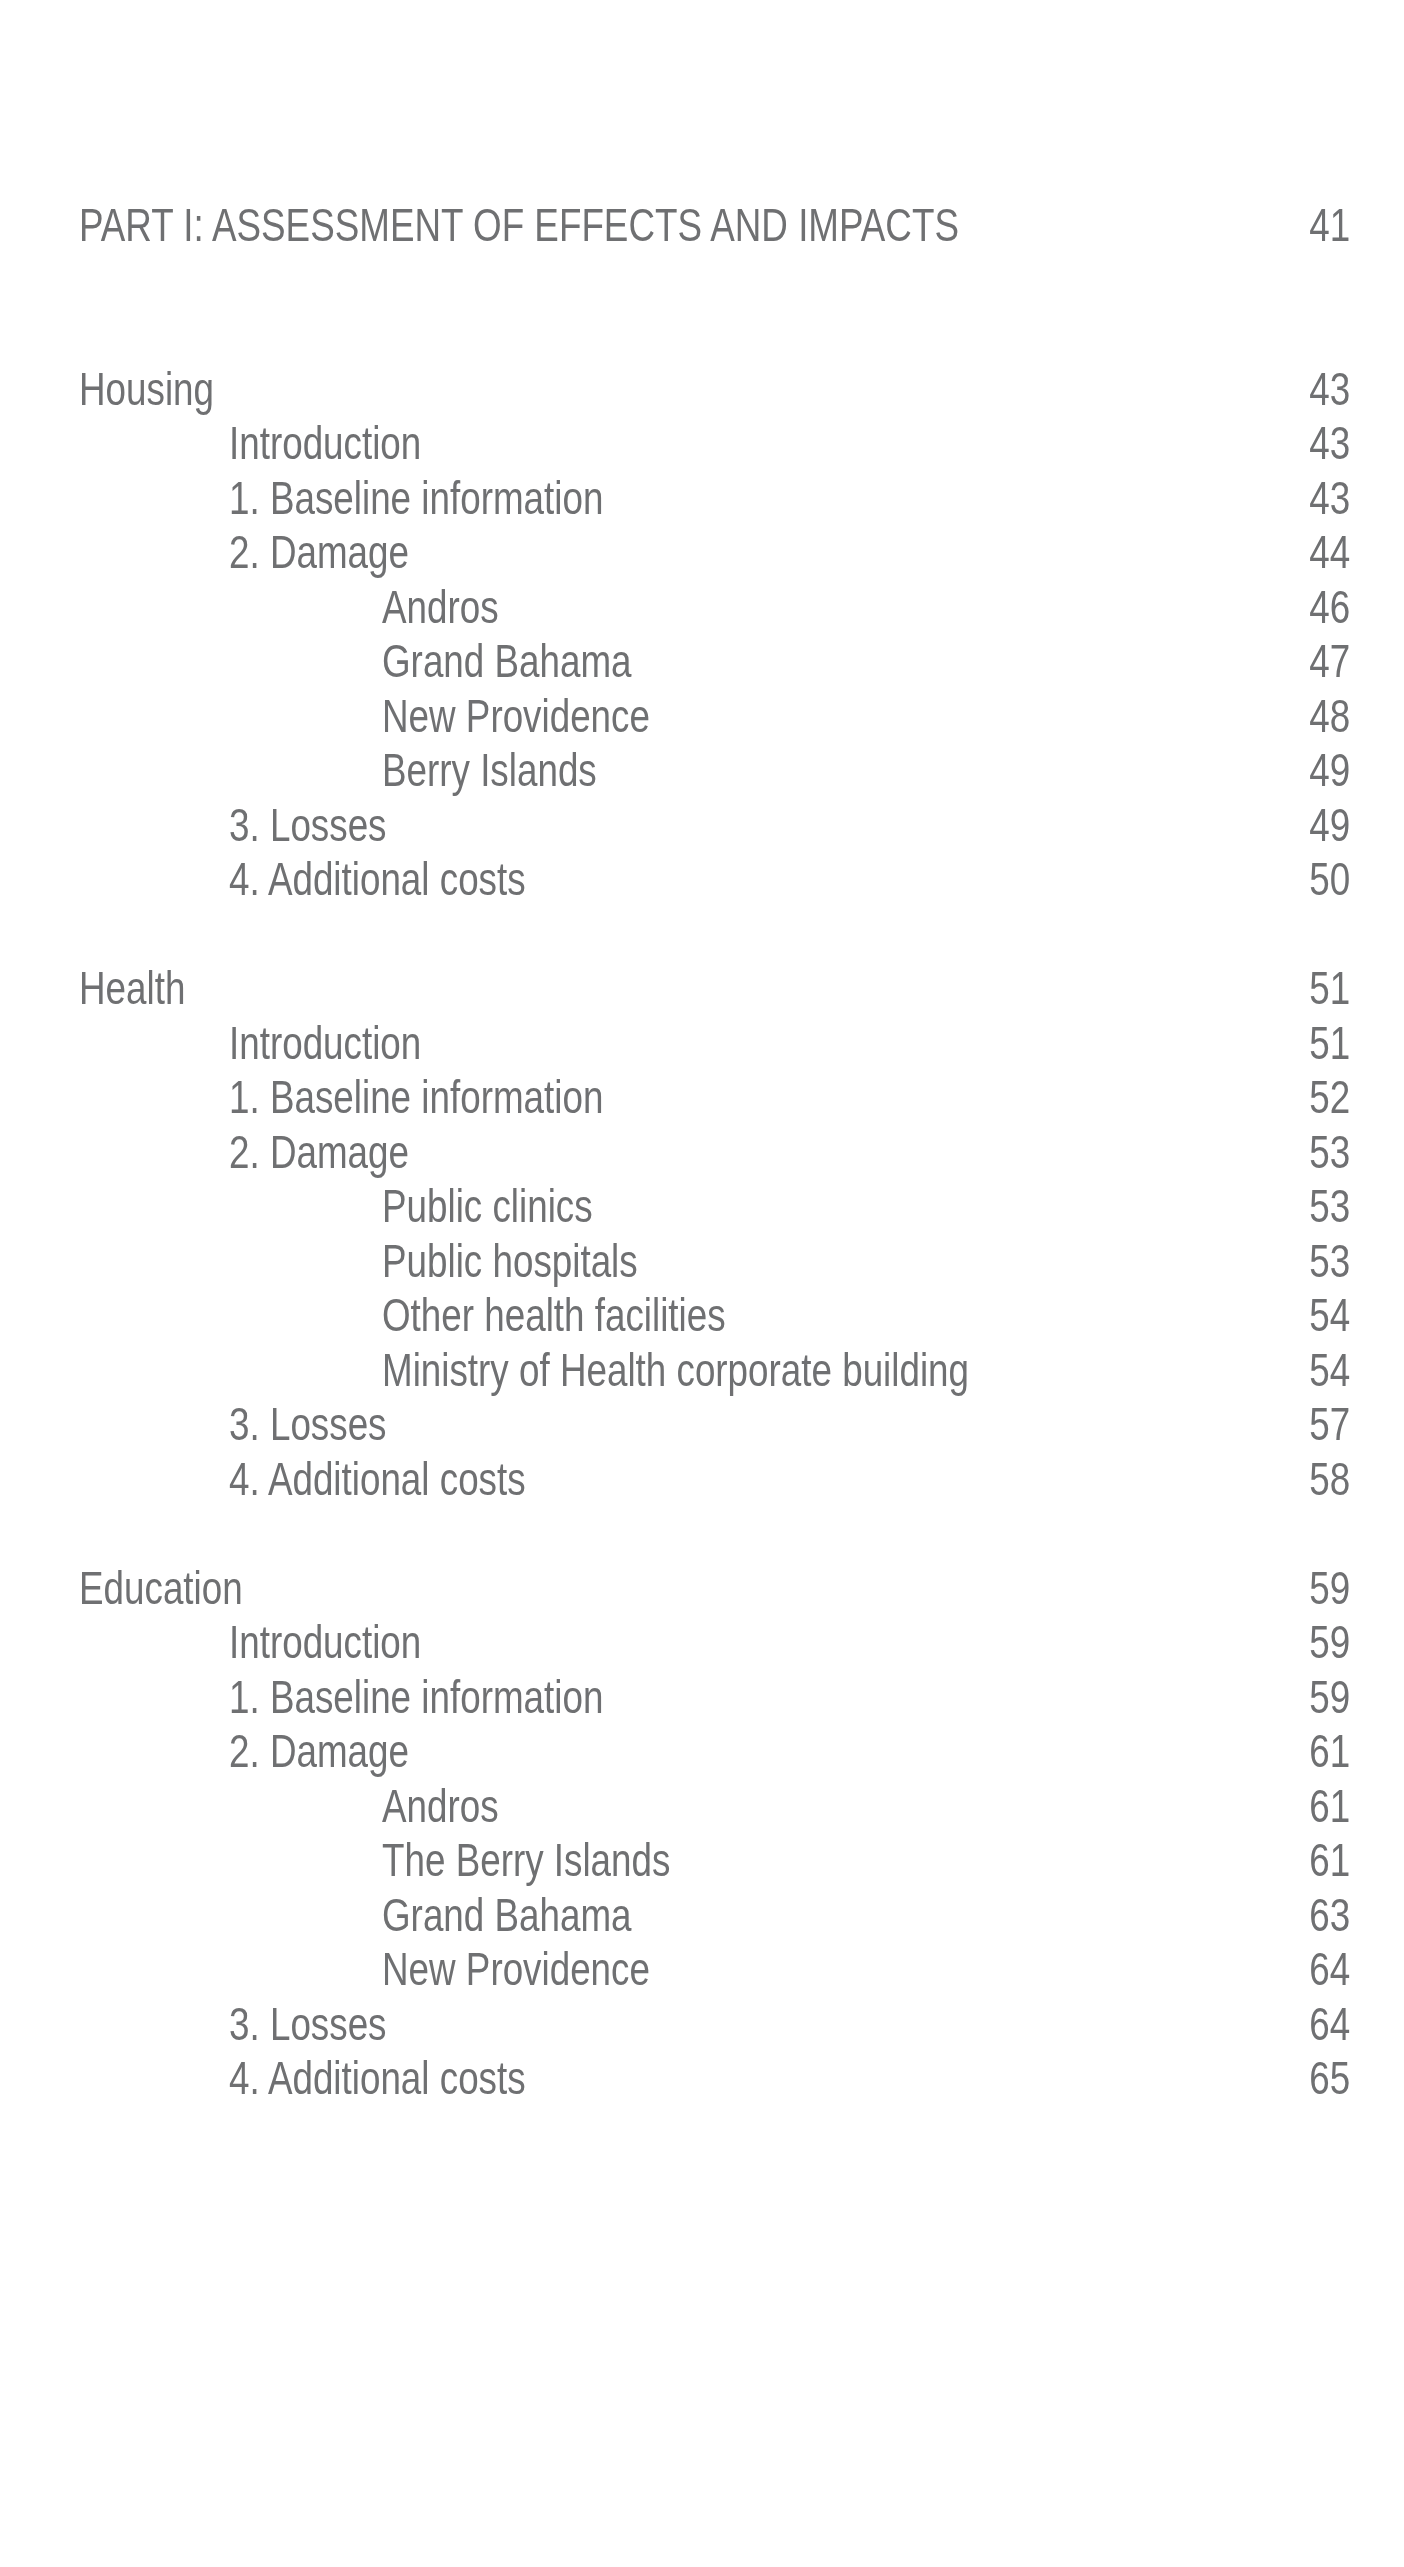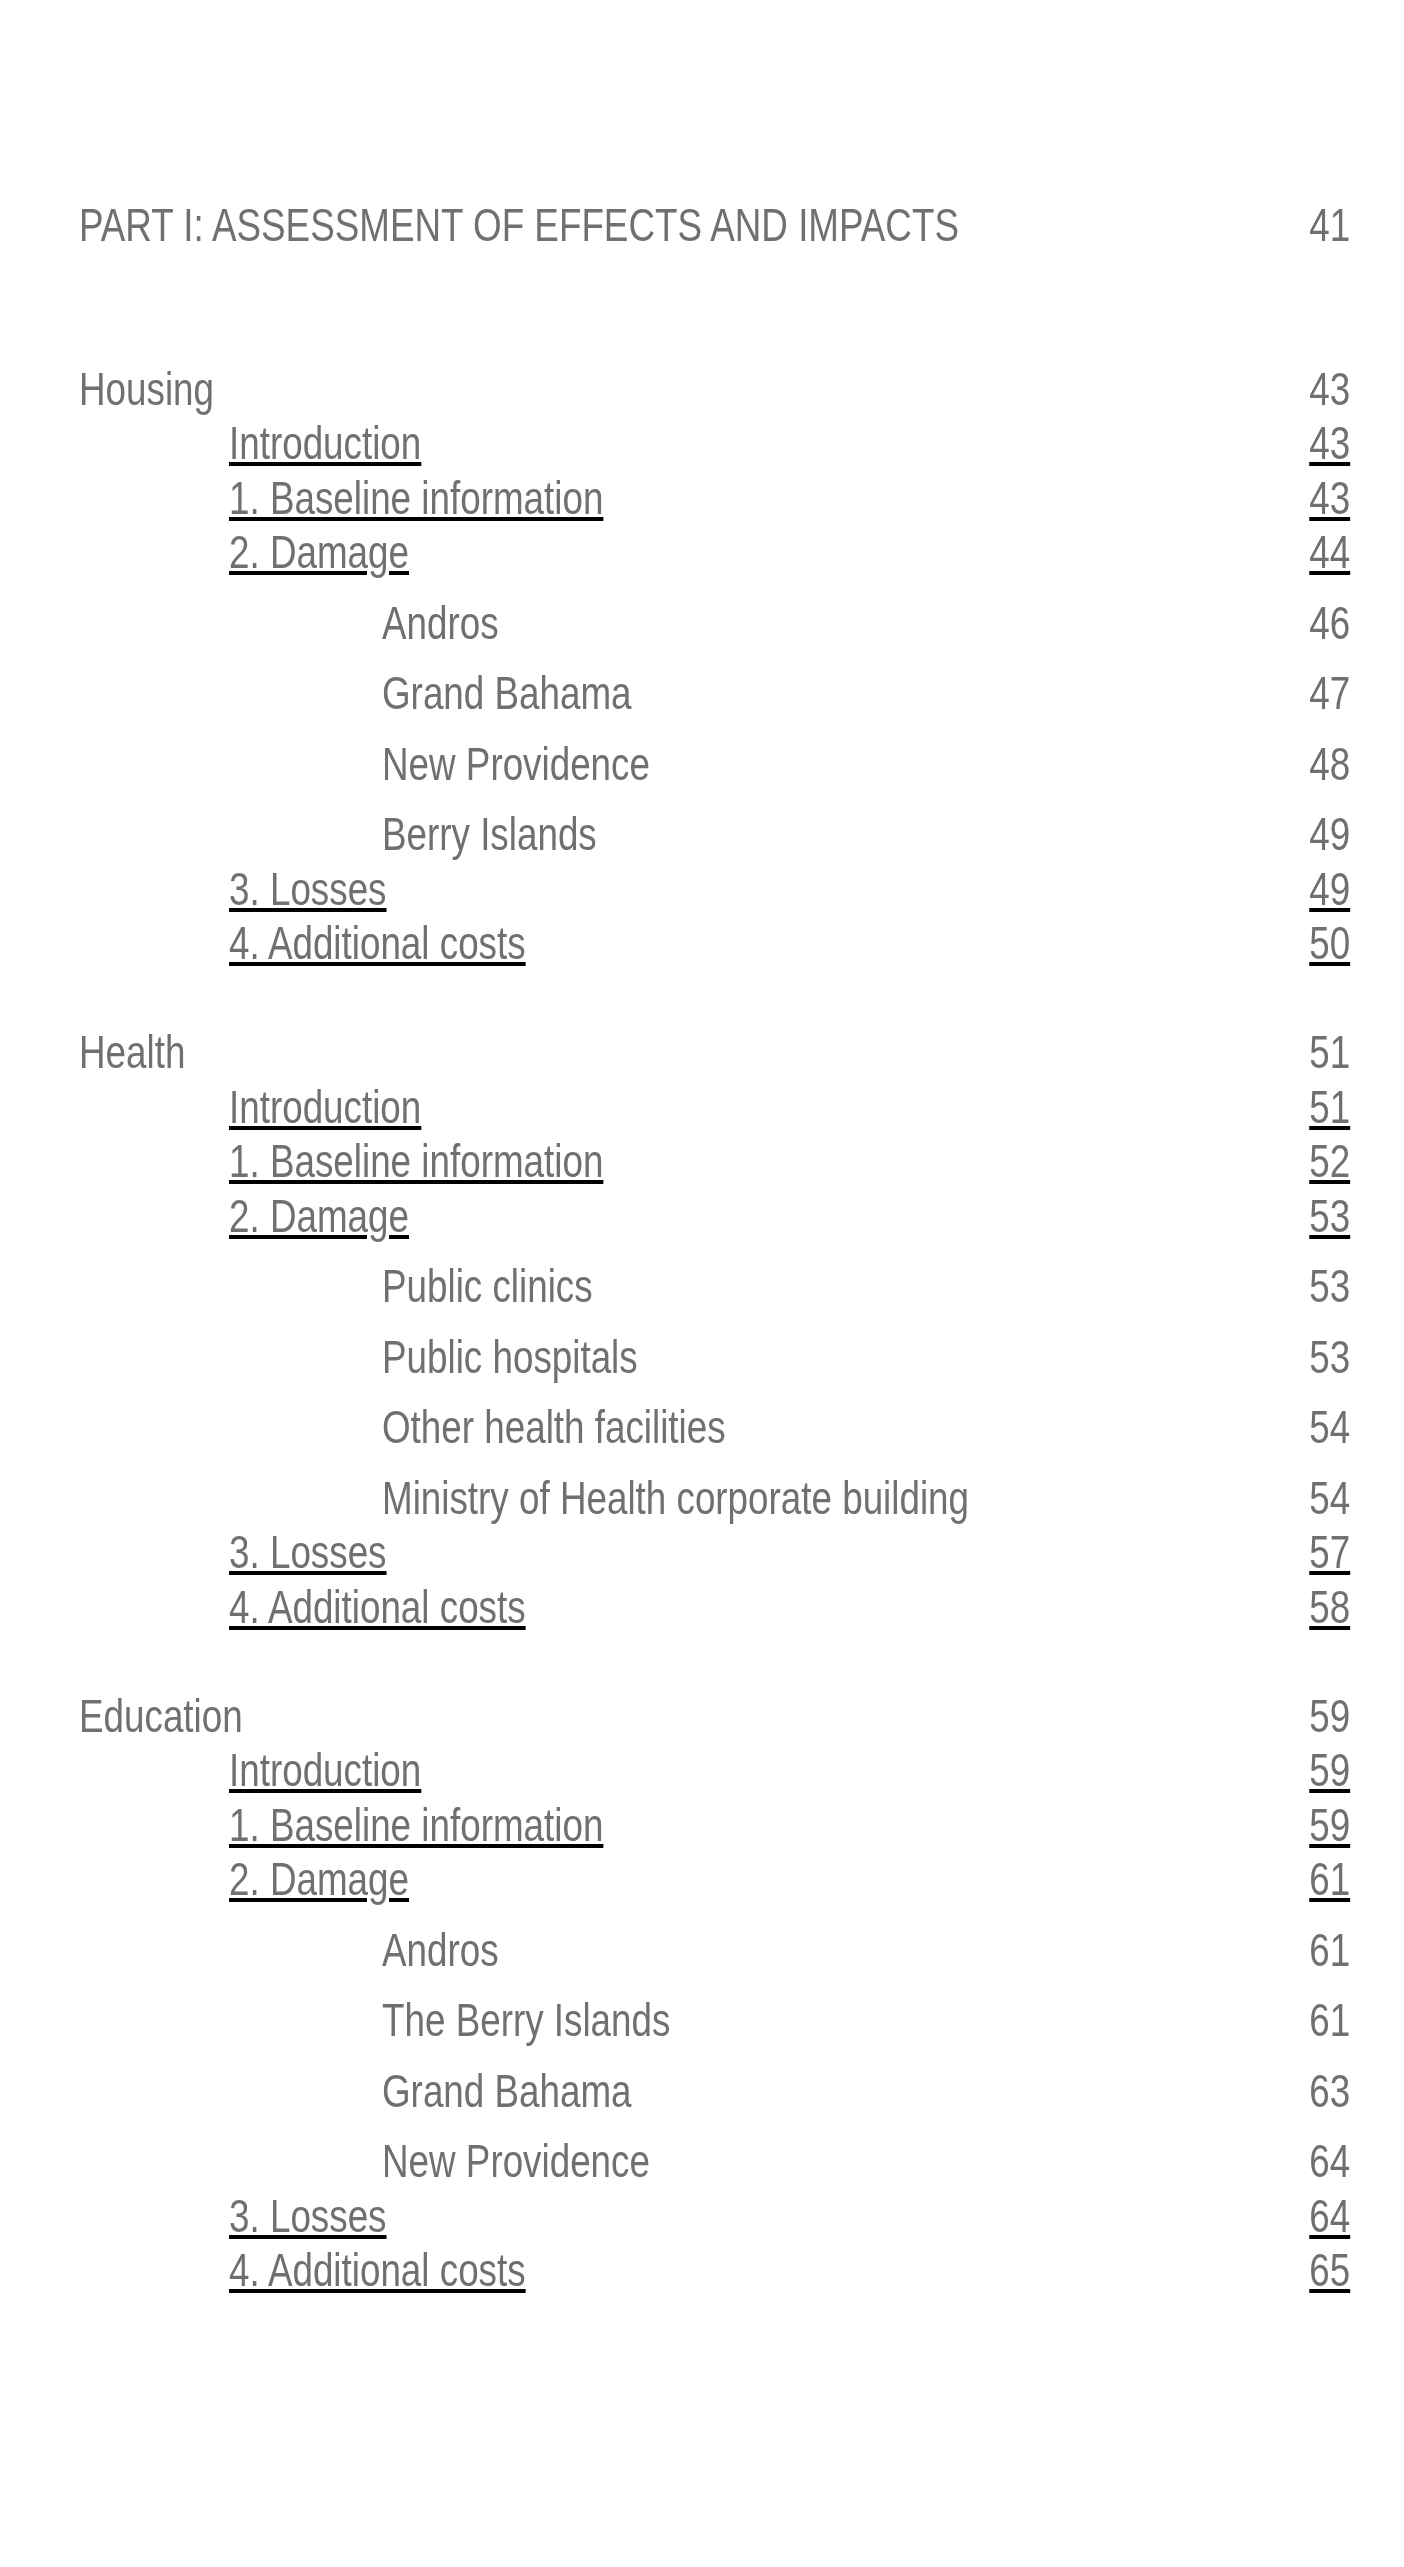--- a/index.html
+++ b/index.html
@@ -41,22 +41,22 @@
   }
   .toc-row .pagenum {
     font-size: 46px;
     line-height: 1;
     color: #6f7072;
     white-space: nowrap;
     transform: scaleX(0.8);
     transform-origin: 100% 50%;
   }
   .indent-0 { padding-left: 0; }
-  .indent-1 { padding-left: 150px; text-decoration: underline; }
-  .indent-2 { padding-left: 303px; margin-top: 16px; }
+  .indent-1 { padding-left: 150px; }
+  .indent-2 { padding-left: 303px; }
   .spacer { height: 54.5px; }
 </style>
 </head>
 <body>
 
 <div class="page">
   <div class="toc" id="toc">
       <div class="toc-row indent-0">
     <span class="label">PART I: ASSESSMENT OF EFFECTS AND IMPACTS</span>
     <span class="pagenum">41</span>

